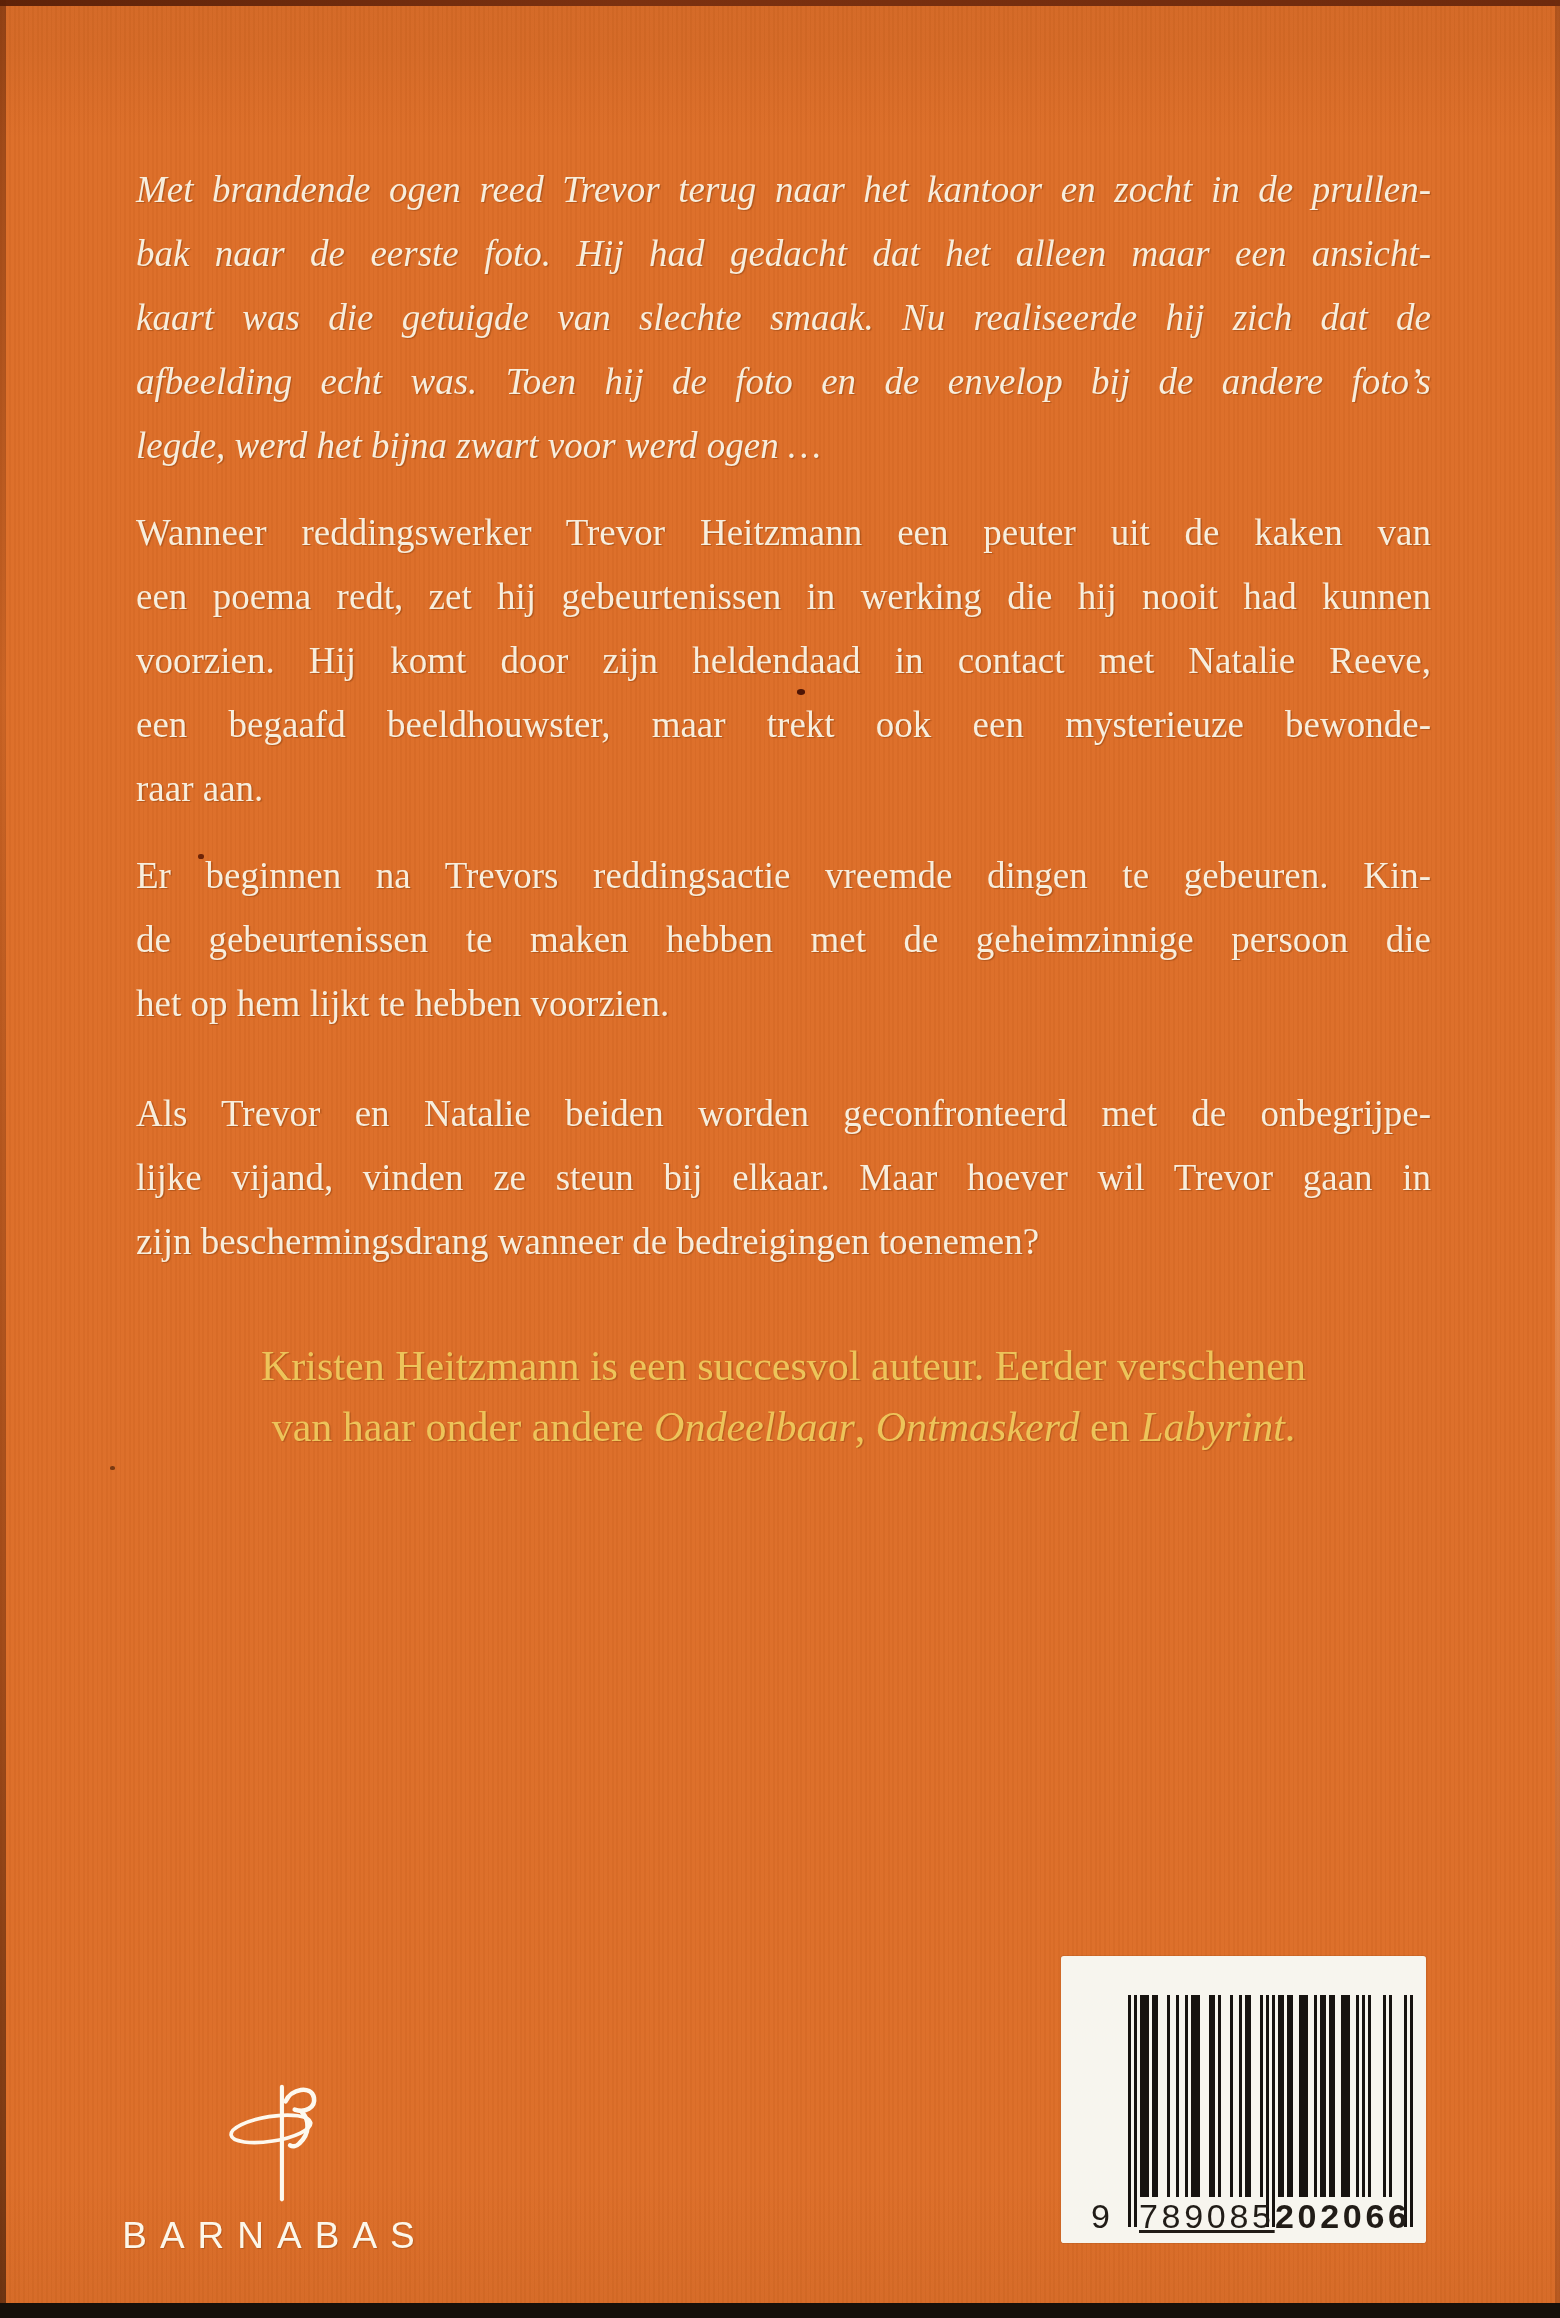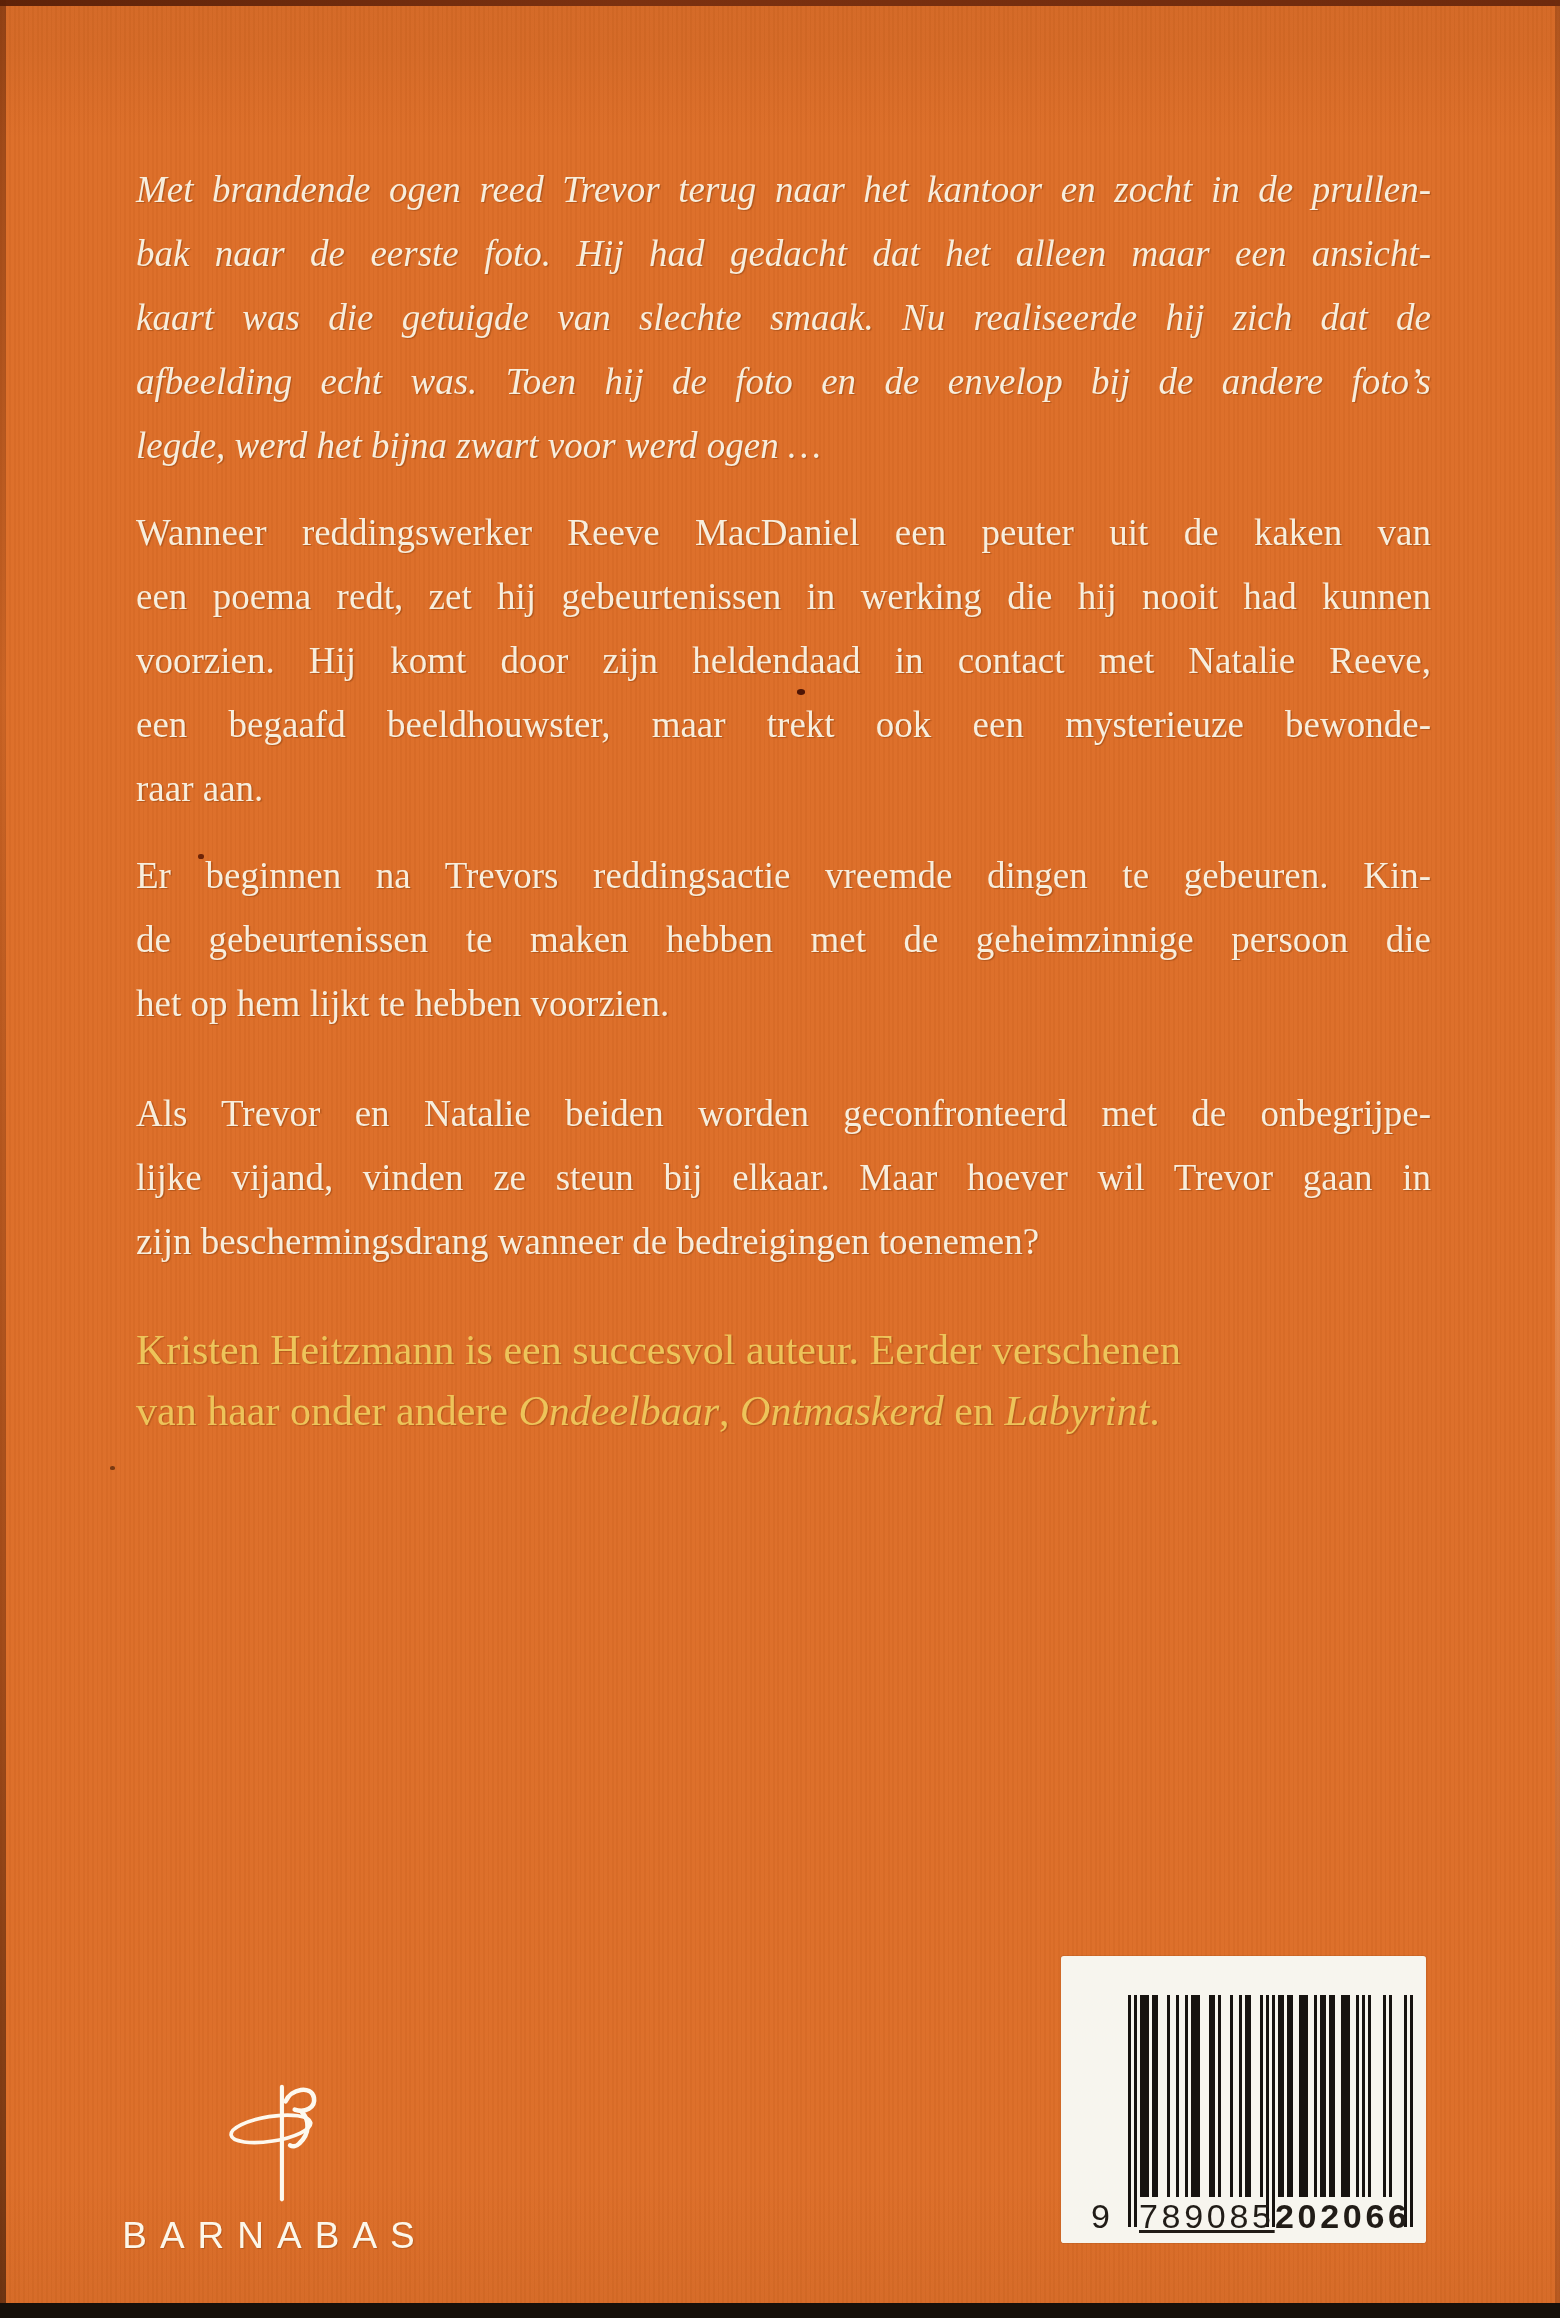--- a/index.html
+++ b/index.html
@@ -29,23 +29,23 @@
     text-shadow:1.4px 1.4px 0.9px rgba(110,45,5,0.35);
   }
   .para{margin:0 0 23px 0;}
   .para.gap-lg{margin-bottom:46px;}
   .para.gap-xl{margin-bottom:0;}
   .para.italic{font-style:italic;}
   .line{text-align:justify;text-align-last:justify;white-space:nowrap;}
   .line.last{text-align-last:left;}
 
   .author-note{
-    margin-top:46px;
+    margin-top:62px;
     color:#edc45a;
-    font-size:42px;line-height:61px;text-align:left;
+    font-size:42px;line-height:61px;text-align:center;
     text-shadow:1.4px 1.4px 0.9px rgba(110,45,5,0.3);
   }
   .author-note .it{font-style:italic;}
 
   .publisher{position:absolute;left:119px;top:2083px;width:312px;text-align:center;}
   .publisher svg{display:block;margin:0 auto;}
   .publisher-wordmark{
     margin-top:11px;
     font-family:"Liberation Sans", sans-serif;
     font-size:37px;letter-spacing:13px;color:#fcf7ea;font-weight:400;
@@ -89,21 +89,21 @@
 <div class="text-column">
 
   <div class="para italic">
       <div class="line">Met brandende ogen reed Trevor terug naar het kantoor en zocht in de prullen-</div>
       <div class="line">bak naar de eerste foto. Hij had gedacht dat het alleen maar een ansicht-</div>
       <div class="line">kaart was die getuigde van slechte smaak. Nu realiseerde hij zich dat de</div>
       <div class="line">afbeelding echt was. Toen hij de foto en de envelop bij de andere foto’s</div>
       <div class="line last">legde, werd het bijna zwart voor werd ogen …</div>
     </div>
     <div class="para">
-      <div class="line">Wanneer reddingswerker Reeve MacDaniel een peuter uit de kaken van</div>
+      <div class="line">Wanneer reddingswerker Trevor Heitzmann een peuter uit de kaken van</div>
       <div class="line">een poema redt, zet hij gebeurtenissen in werking die hij nooit had kunnen</div>
       <div class="line">voorzien. Hij komt door zijn heldendaad in contact met Natalie Reeve,</div>
       <div class="line">een begaafd beeldhouwster, maar trekt ook een mysterieuze bewonde-</div>
       <div class="line last">raar aan.</div>
     </div>
     <div class="para gap-lg">
       <div class="line">Er beginnen na Trevors reddingsactie vreemde dingen te gebeuren. Kin-</div>
       <div class="line">de gebeurtenissen te maken hebben met de geheimzinnige persoon die</div>
       <div class="line last">het op hem lijkt te hebben voorzien.</div>
     </div>

